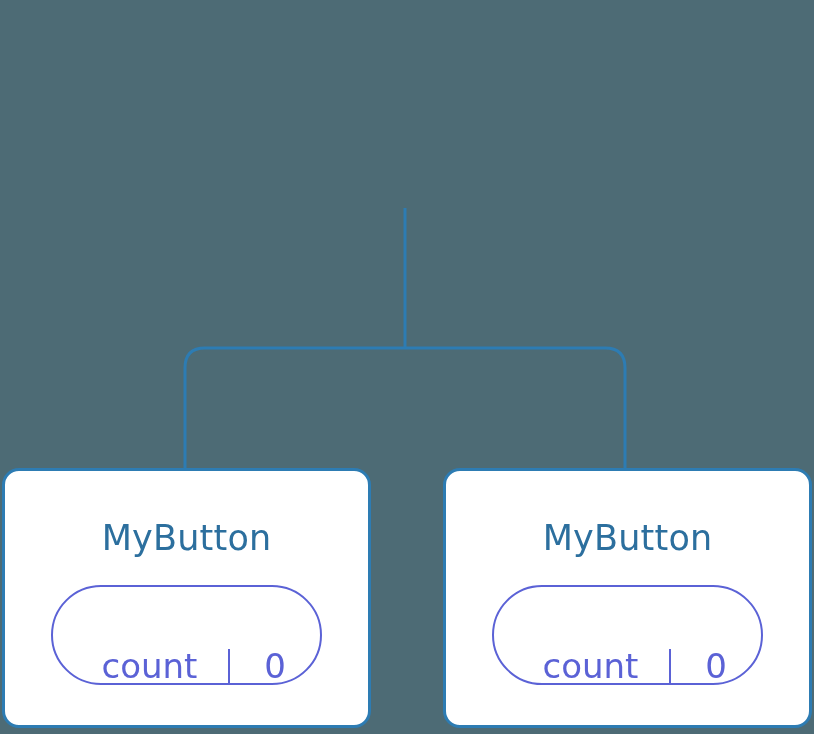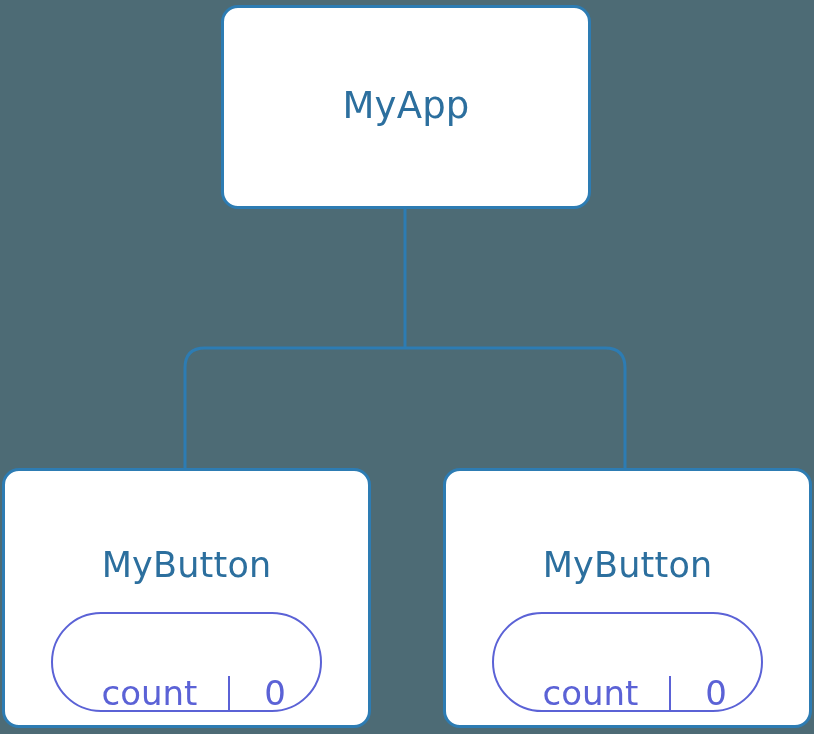--- a/index.html
+++ b/index.html
@@ -62,21 +62,21 @@
     font-size: 37px;
     margin-bottom: 2px;
   }
 
   
   .node-child {
     width: 369px;
     height: 260px;
     top: 468px;
     justify-content: flex-start;
-    padding-top: 75px;
+    padding-top: 48px;
   }
   #node-child-0 { left: 2px; }
   #node-child-1 { left: 443px; }
 
   .node-child .node-title {
     font-size: 35px;
   }
 
   
   .state-pill {
@@ -117,23 +117,20 @@
 
   <svg id="edges" viewBox="0 0 814 734" width="814" height="734" fill="none" xmlns="http://www.w3.org/2000/svg" aria-hidden="true">
 
     <path d="M405 208 L405 348" stroke="#2d7cb3" stroke-width="3" fill="none"></path>
 
     <path d="M405 348 L205 348 Q185 348 185 368 L185 470" stroke="#2d7cb3" stroke-width="3" fill="none" stroke-linecap="butt"></path>
 
     <path d="M405 348 L605 348 Q625 348 625 368 L625 470" stroke="#2d7cb3" stroke-width="3" fill="none" stroke-linecap="butt"></path>
   </svg>
 
-  <div class="node" id="node-root">
-    <div class="node-title">MyApp</div>
-  </div>
 
   <div class="node node-child" id="node-child-0">
     <div class="node-title">MyButton</div>
     <div class="state-pill">
       <div class="state-key">count</div>
       <div class="state-val">0</div>
     </div>
   </div>
 
   <div class="node node-child" id="node-child-1">

